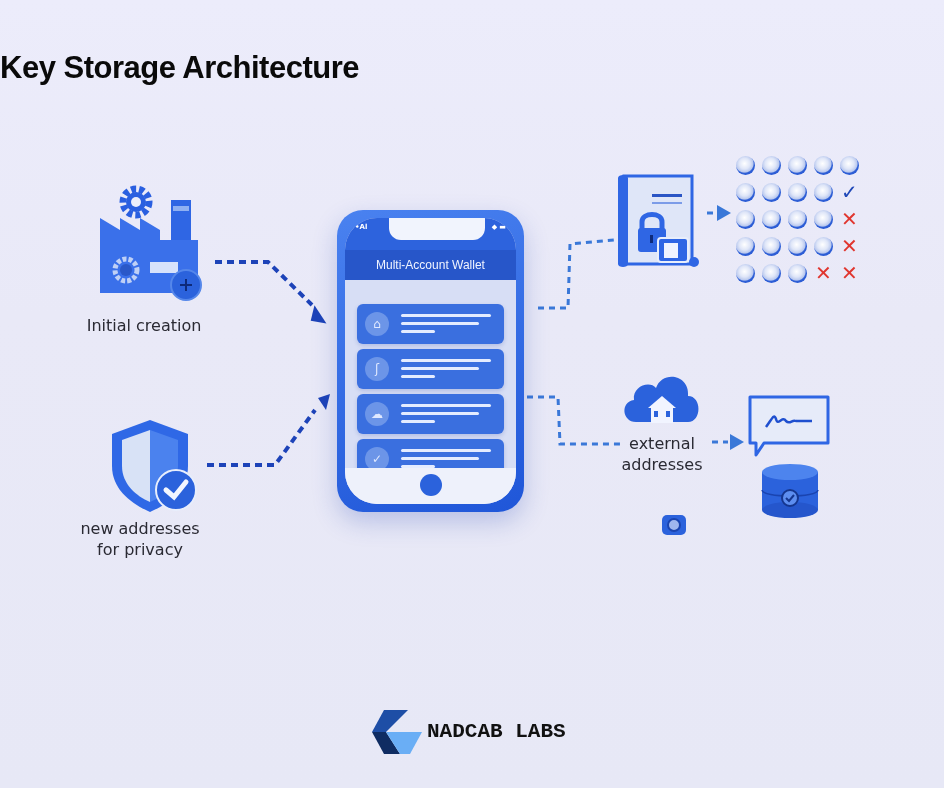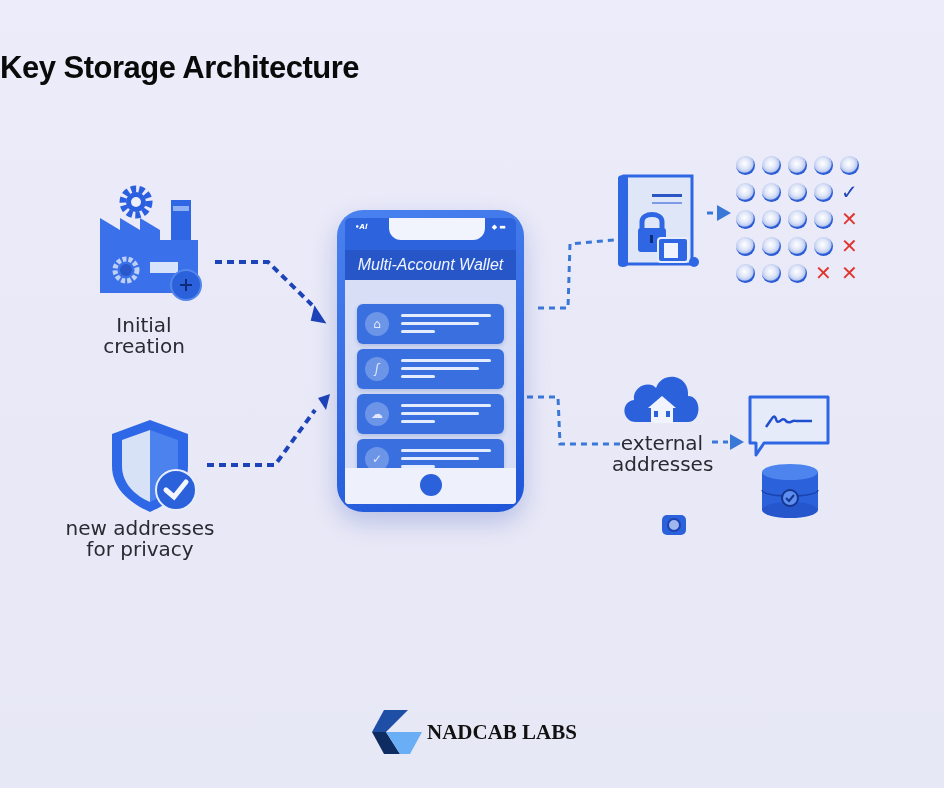--- a/index.html
+++ b/index.html
@@ -11,46 +11,46 @@
   }
   .title {
     position: absolute; left: 0; top: 50px; width: 909px;
     text-align: left;
     font-family: "Liberation Sans", sans-serif;
     font-weight: 700; font-size: 31px; color: #0a0a0a;
     letter-spacing: -0.5px;
   }
   .abs { position: absolute; }
   .label {
-    position: absolute; font-size: 20px; color: #2a2a33; text-align: center;
+    position: absolute; font-size: 16px; color: #2a2a33; text-align: center;
     line-height: 21px;
   }
   svg { display: block; overflow: visible; }
   
   .phone {
     position: absolute; left: 337px; top: 210px; width: 187px; height: 302px;
     border-radius: 26px;
     background: linear-gradient(160deg, #4a82f0, #1f56d8);
     box-shadow: 0 10px 24px rgba(40,70,180,0.25);
     padding: 8px;
   }
   .phone-inner {
     position: relative; width: 100%; height: 100%;
-    background: #d7def5; border-radius: 4px; overflow: hidden; font-style: italic;
+    background: #d7def5; border-radius: 32px; overflow: hidden;
   }
   .notch {
     position: absolute; left: 44px; top: 0; width: 96px; height: 22px;
     background: #f1f4fd; border-radius: 0 0 12px 12px;
   }
   .status-l { position: absolute; left: 10px; top: 5px; font-size: 7px; color: #fff; font-weight: bold; }
   .status-r { position: absolute; right: 10px; top: 5px; font-size: 7px; color: #fff; }
   .phone-top { position: absolute; left: 0; top: 0; width: 100%; height: 32px; background: #2d63dd; }
   .phone-header {
     position: absolute; left: 0; top: 32px; width: 100%; height: 30px;
-    background: #2756c9; color: #f0f4ff; font-size: 16px;
+    background: #2756c9; color: #f0f4ff; font-size: 12px;
     display: flex; align-items: center; justify-content: center;
     font-family: "Liberation Sans", sans-serif;
   }
   .cards { position: absolute; left: 12px; top: 86px; right: 12px; }
   .card {
     height: 40px; margin-bottom: 5px; border-radius: 6px;
     background: #3a6fdf; position: relative;
     box-shadow: 0 2px 4px rgba(30,60,160,0.2);
   }
   .card .ico {
@@ -71,21 +71,21 @@
   .dot-row { display: flex; height: 27px; align-items: center; }
   .dot {
     width: 19px; height: 19px; margin-right: 7px; border-radius: 50%;
     background: radial-gradient(circle at 45% 40%, #ffffff 0%, #dfe6f8 35%, #b9c8ee 55%, #2e5fd6 62%, #1f4fcf 100%);
   }
   .mark { width: 19px; height: 19px; margin-right: 7px; font-size: 20px; line-height: 19px; text-align: center; font-weight: bold; }
   .mark.check { color: #1f48b8; }
   .mark.x { color: #e0362f; }
   
   .logo-text {
-    position: absolute; left: 427px; top: 720px; font-family: Liberation Serif, serif;
+    position: absolute; left: 427px; top: 720px; font-family: Liberation Mono, monospace;
     font-weight: 700; font-size: 21px; color: #111; letter-spacing: 0px;
   }
 </style>
 </head>
 <body>
 
 <div class="title">Key Storage Architecture</div>
 
 <svg class="abs" style="left:0;top:0;" width="944" height="788">
   <g fill="none" stroke="#1d43b8" stroke-width="4" stroke-dasharray="7 5">

